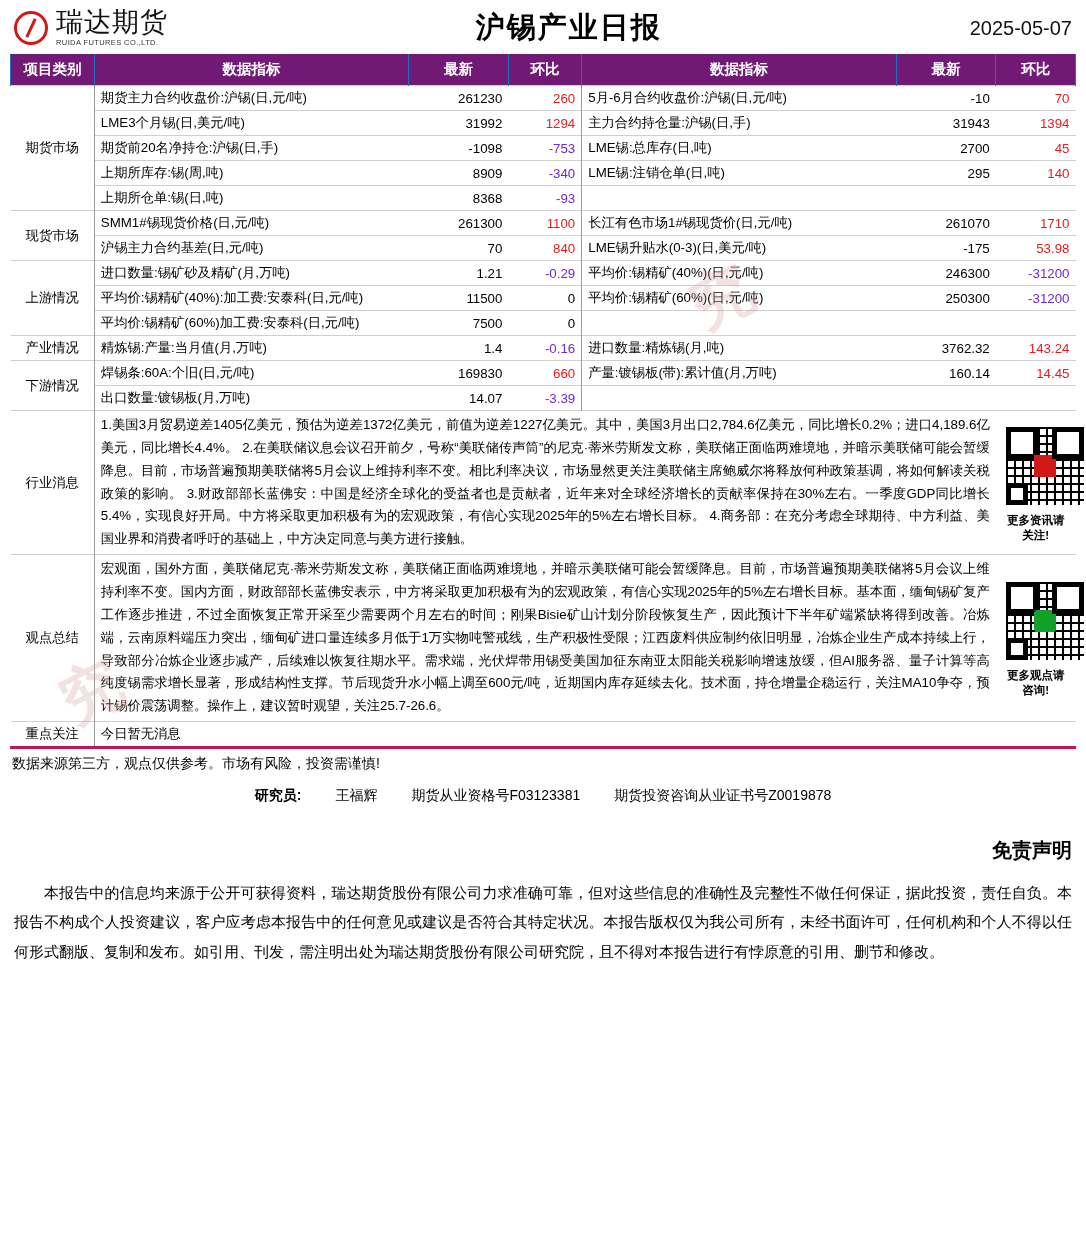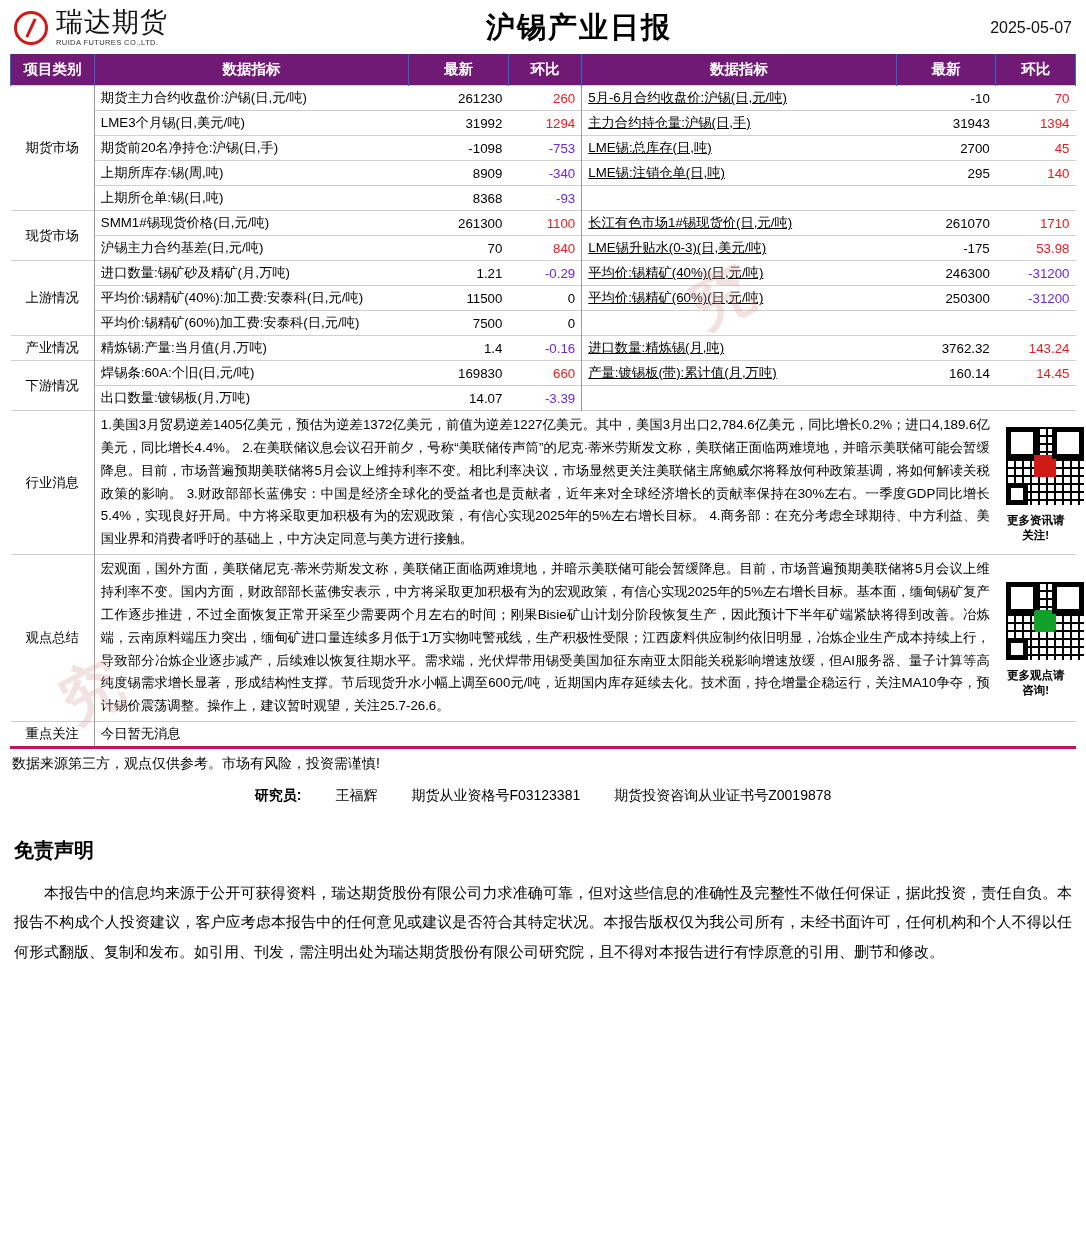--- a/index.html
+++ b/index.html
@@ -24,40 +24,40 @@
   }
   .brand-mark::after {
     content: ""; position: absolute; left: 50%; top: 4px;
     width: 3px; height: 20px; background: #d01a18;
     transform: translateX(-50%) rotate(25deg);
   }
   .brand-text { line-height: 1.0; }
   .brand-cn { font-size: 27px; font-weight: normal; letter-spacing: 1px; color: #111; }
   .brand-en { font-size: 7.5px; color: #333; letter-spacing: 0.4px; margin-top: 3px; }
   .doc-title { font-size: 29px; font-weight: bold; letter-spacing: 2px; }
-  .doc-date { font-size: 16px; color: #111; }
+  .doc-date { font-size: 20px; color: #111; }
 
   
   table.main { width: 100%; border-collapse: collapse; table-layout: fixed; }
   table.main th {
     background: #701a75; color: #fff; font-size: 14.5px; font-weight: bold;
     padding: 6px 6px; text-align: center;
     border-left: 1px solid #1f6fc4; border-right: 1px solid #1f6fc4;
   }
   table.main td {
     font-size: 13.3px; padding: 3px 6px; vertical-align: middle;
     border-top: 1px solid #cfcfcf;
   }
   .cat {
     text-align: center; font-size: 14px;
     border-right: 1px solid #9a9a9a;
   }
   .label { text-align: left; }
   .num { text-align: right; white-space: nowrap; }
-  .sep-left { border-left: 1px solid #9a9a9a; text-decoration: underline; }
+  .sep-left { border-left: 1px solid #9a9a9a; }
   .grp-top td { border-top: 1px solid #6f6f6f; }
   .red { color: #e02020; }
   .blue { color: #6d28d9; }
   .blk { color: #000; }
 
   
   .news-cell { font-size: 14px; line-height: 1.72; text-align: justify; padding: 8px 10px; }
   .qr-cell { text-align: center; vertical-align: middle; padding: 6px; }
   .qr {
     width: 86px; height: 86px; margin: 0 auto 4px auto;
@@ -89,21 +89,21 @@
     font-size: 14px; padding: 6px 2px 4px 2px;
     border-top: 3px solid #be185d;
   }
   .researcher {
     display: flex; gap: 34px; font-size: 14px; padding: 10px 0 6px 0;
     justify-content: center;
   }
   .researcher .k { font-weight: bold; }
 
   .legal { padding: 26px 4px 18px 4px; }
-  .legal h2 { font-size: 20px; margin: 0 0 14px 0; }
+  .legal h2 { font-size: 20px; margin: 0 0 14px 0; text-align: right; }
   .legal p {
     font-size: 15px; line-height: 1.95; margin: 0; text-align: justify;
     text-indent: 2em;
   }
 
   
   .wm {
     position: absolute; pointer-events: none; color: rgba(215,160,160,0.30);
     font-size: 62px; font-weight: bold; transform: rotate(-28deg);
     white-space: nowrap;

